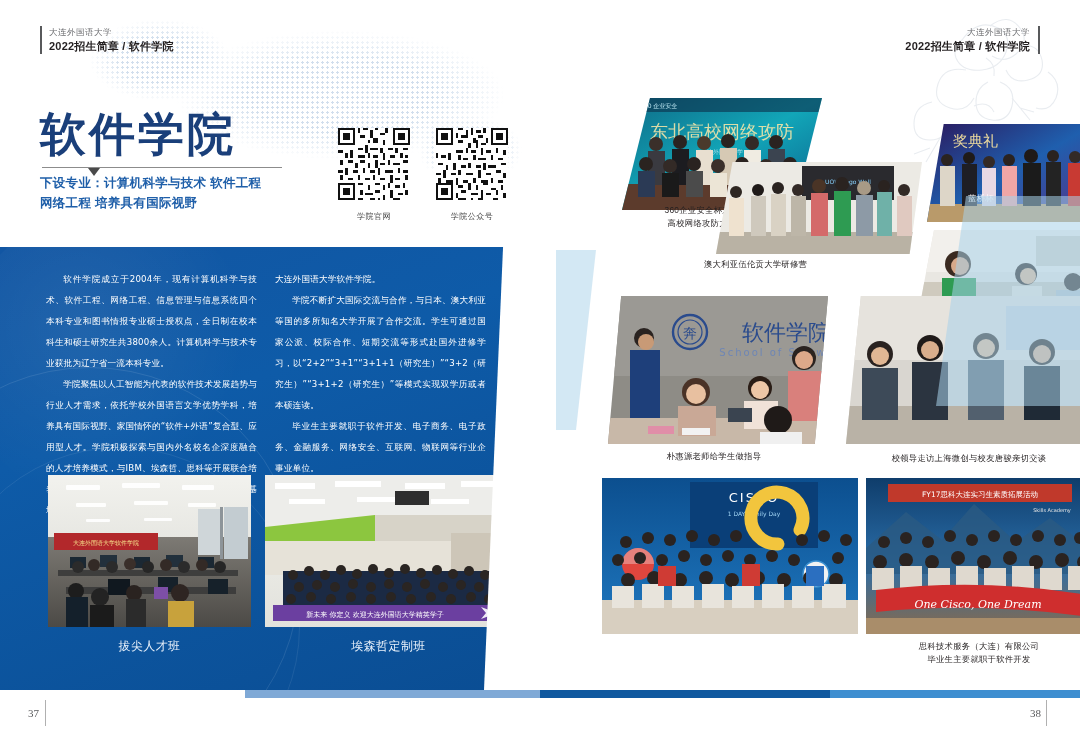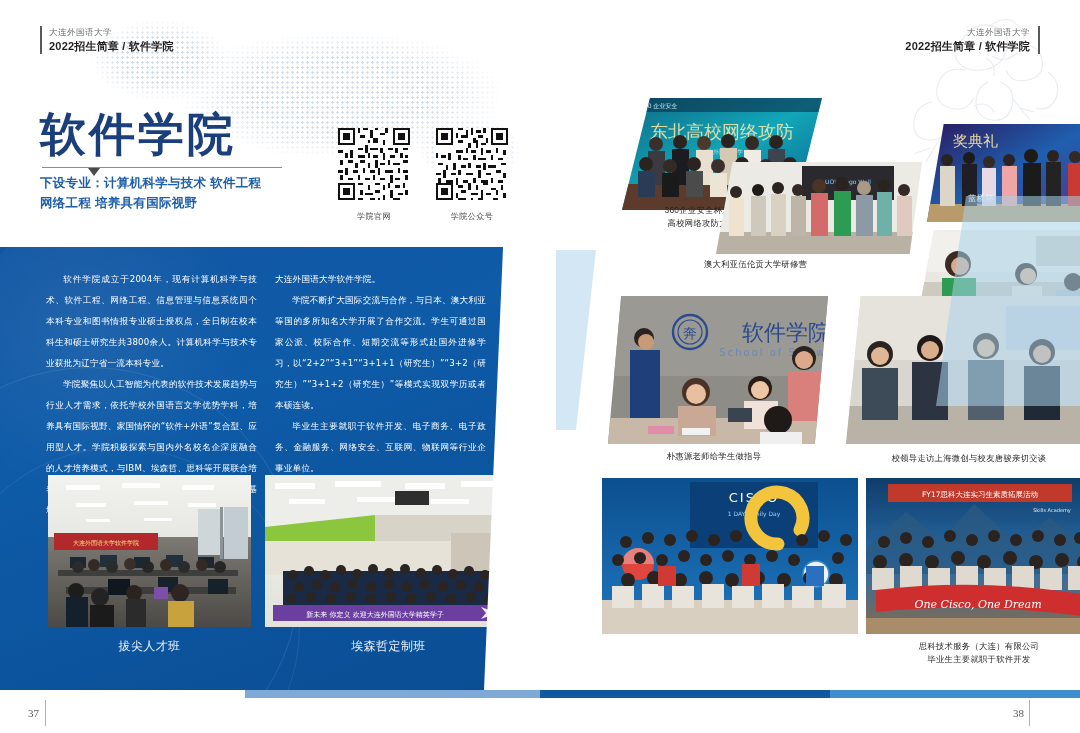--- a/index.html
+++ b/index.html
@@ -127,21 +127,21 @@
   
   .bottom-bar { position: absolute; left: 0; top: 690px; width: 1080px; height: 8px; }
   .bb1 { position: absolute; left: 0;   top: 0; width: 245px; height: 8px; background: #ffffff; }
   .bb2 { position: absolute; left: 245px; top: 0; width: 295px; height: 8px; background: #7fa9d6; }
   .bb3 { position: absolute; left: 540px; top: 0; width: 290px; height: 8px; background: #10599f; }
   .bb4 { position: absolute; left: 830px; top: 0; width: 250px; height: 8px; background: #3e8ed0; }
 
   .pagenum { position: absolute; top: 700px; font-size: 11px; color: #58595b; font-family: "Liberation Serif", serif; }
   .pagenum .bar { display: inline-block; width: 1px; height: 26px; background: #b0b0b0; vertical-align: -9px; margin: 0 5px; }
   .pn-left { left: 28px; }
-  .pn-right { right: 45px; }
+  .pn-right { right: 28px; }
   .pn-left .bar { margin-left: 6px; }
 </style>
 </head>
 <body>
 
 <div id="page">
 
   <div class="left-page">
 
     <div class="worldmap"></div>

